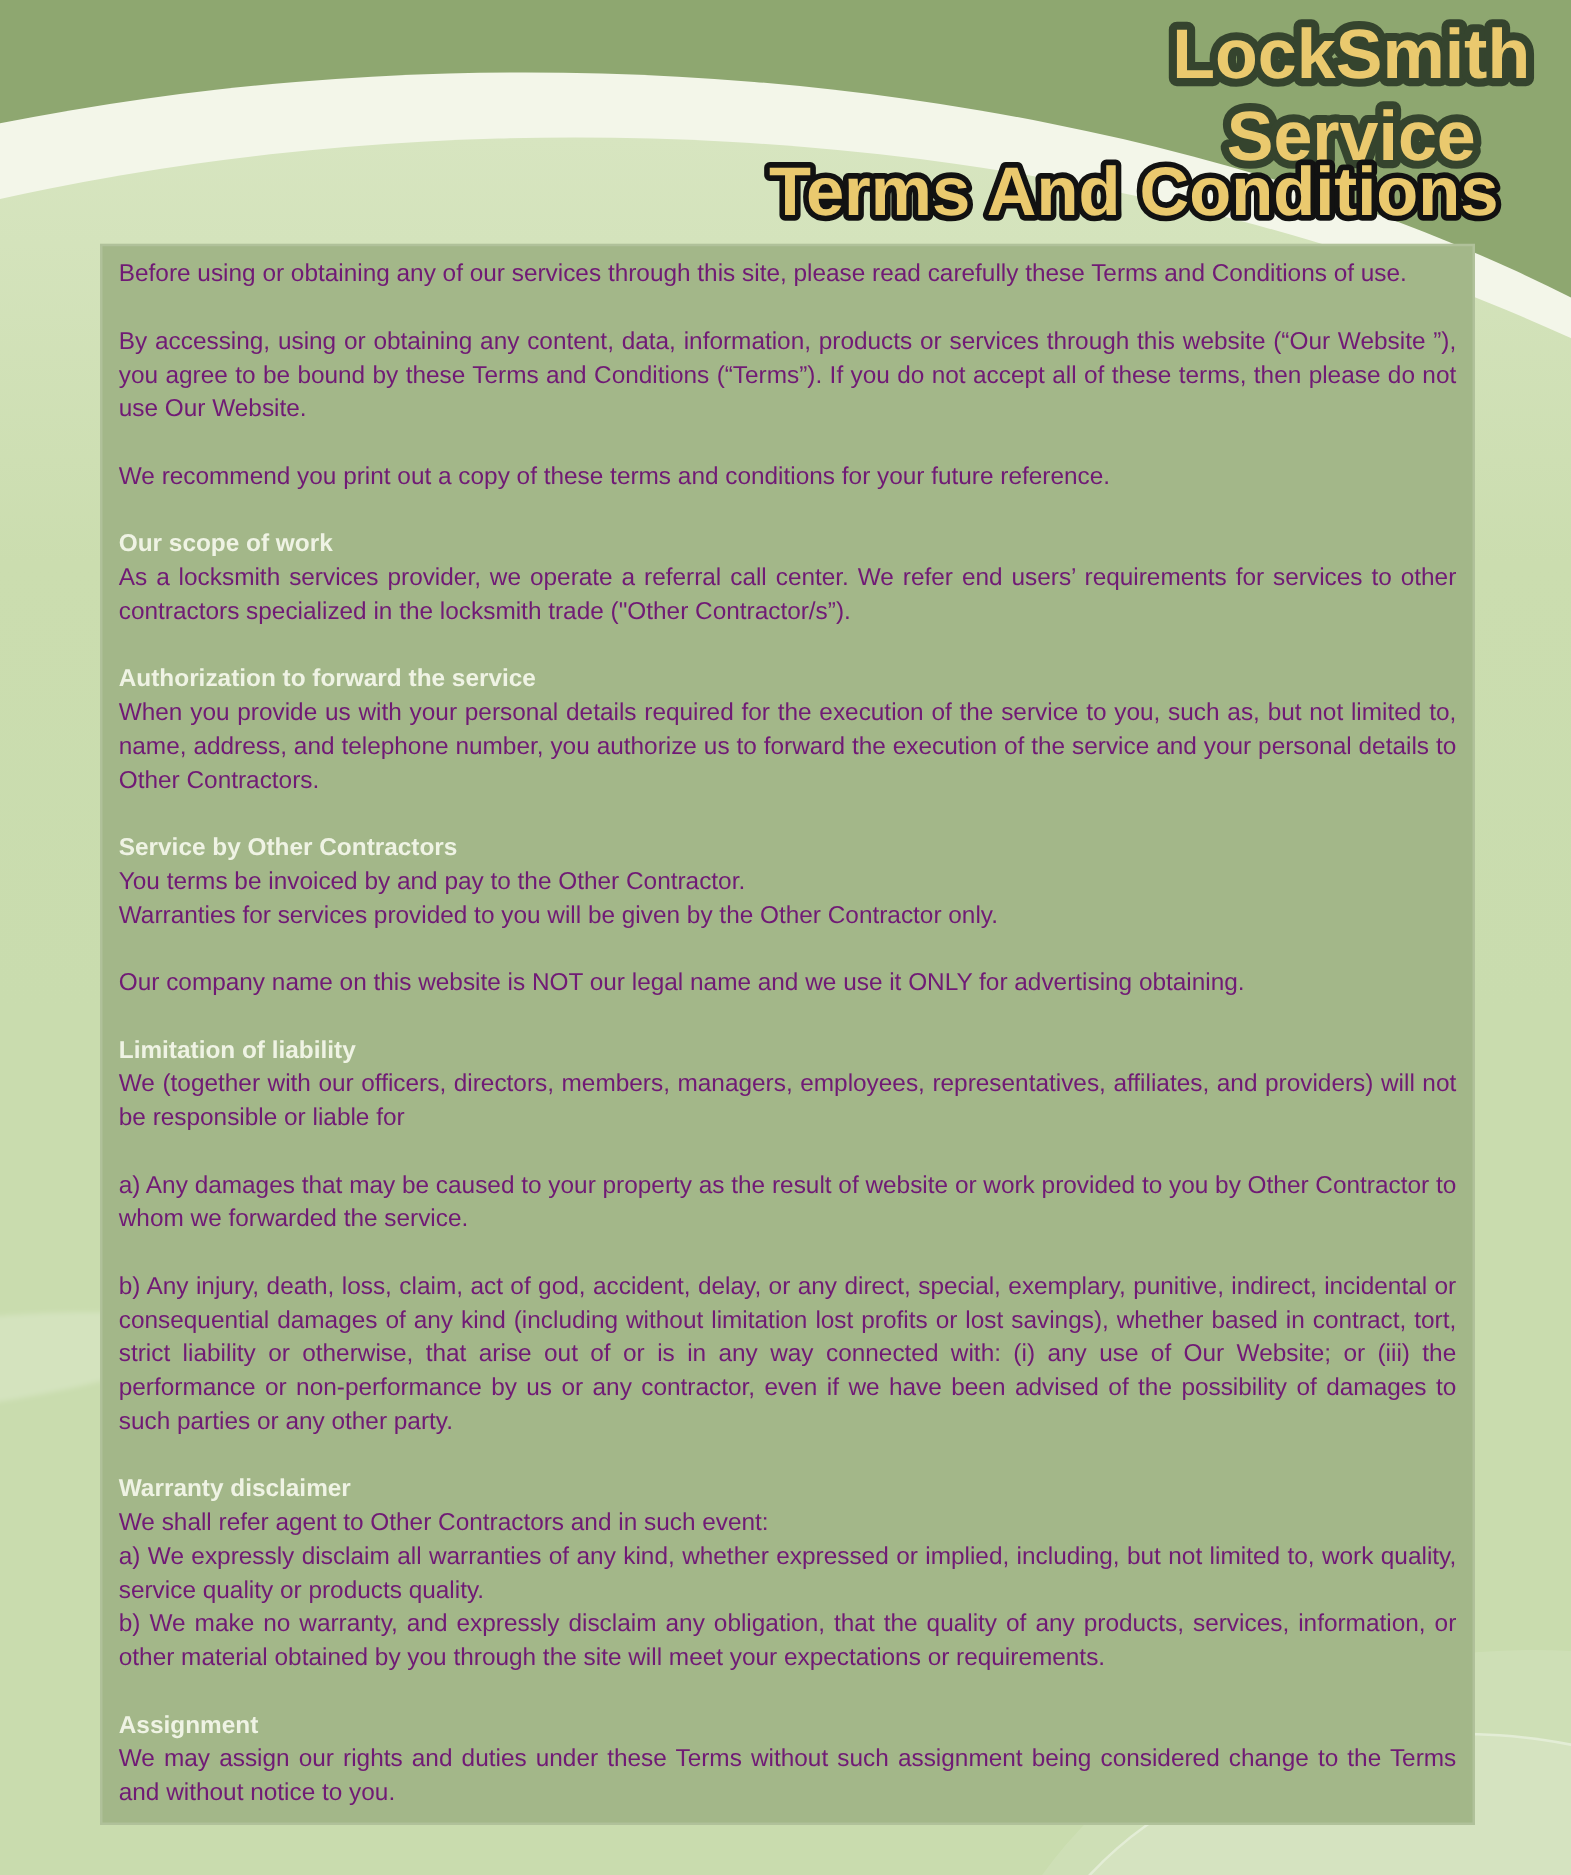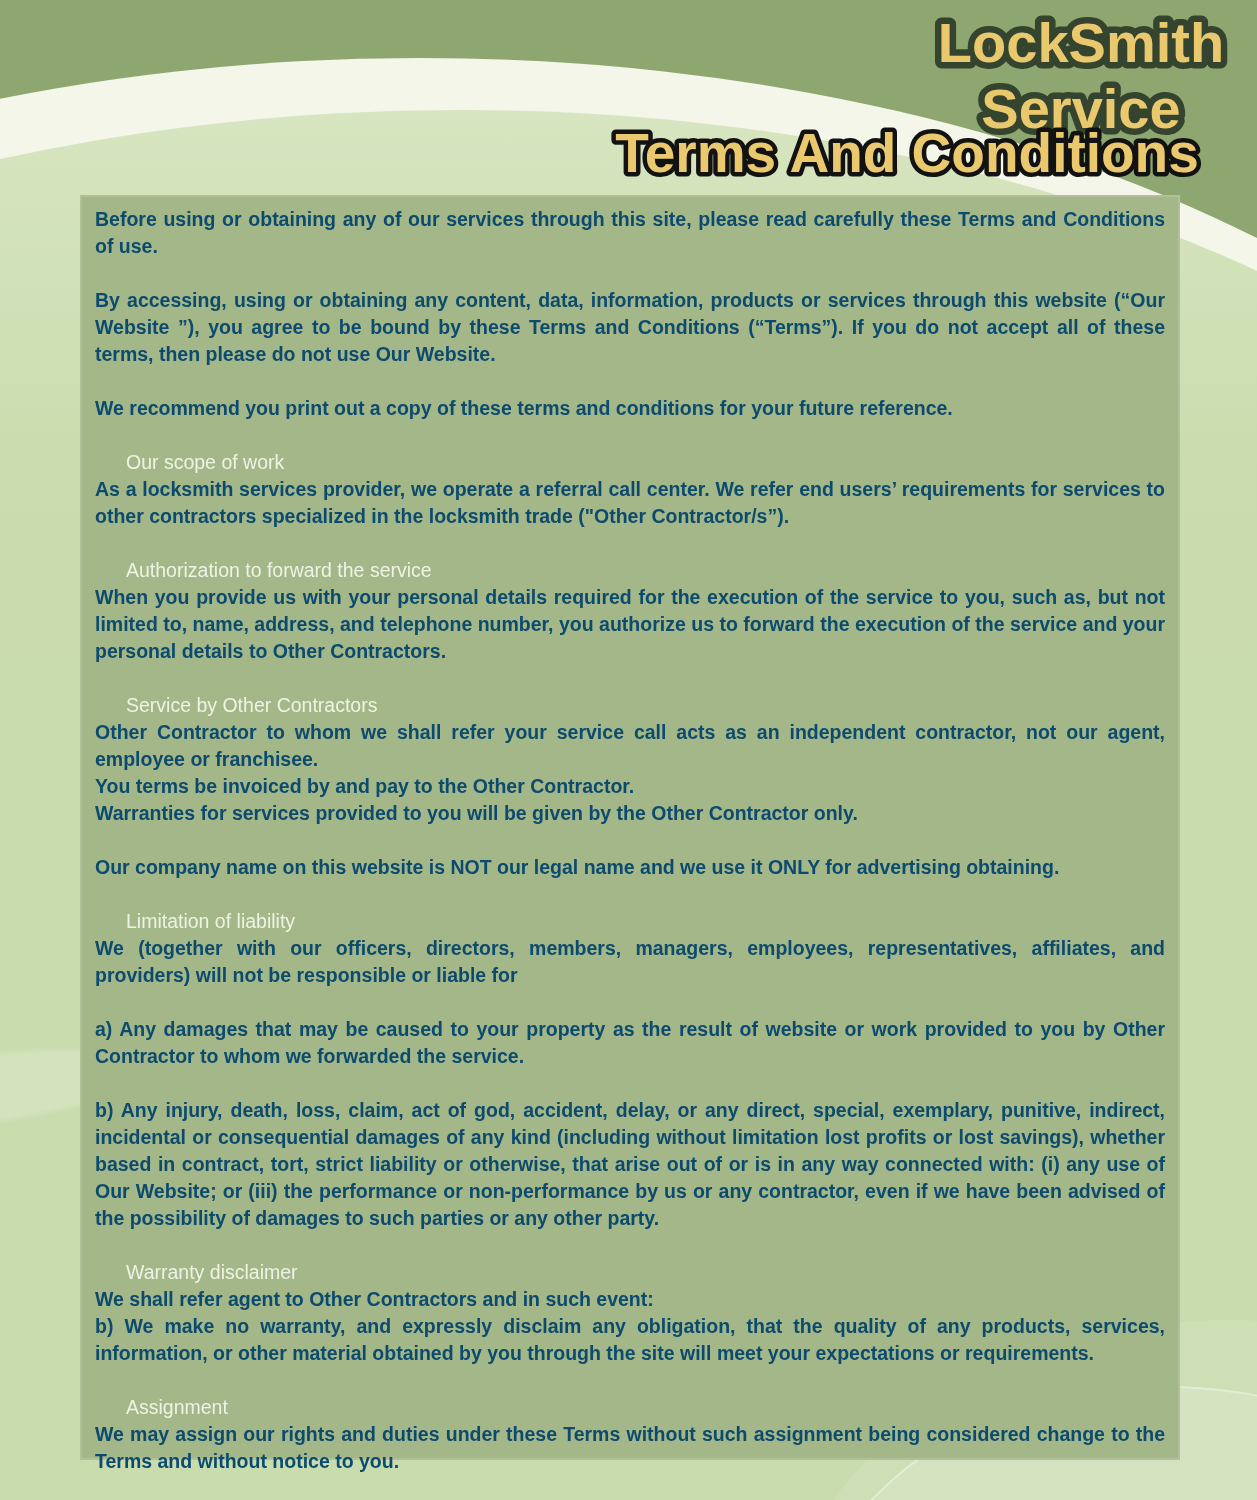--- a/index.html
+++ b/index.html
@@ -101,28 +101,26 @@
     background: #a3b789;
     border: 2px solid rgba(255,255,255,0.15);
     padding: 9px 13px;
     z-index: 3;
   }
   .terms-panel p, .terms-panel h3 {
     margin: 0;
     font-size: 19.5px;
     line-height: 27px;
     text-align: justify;
-    color: #0c4a6e;
-    font-weight: bold;
+    color: #701a75;
   }
   .terms-panel h3 {
     color: #eff3e4;
-    font-weight: normal;
+    font-weight: bold;
     text-align: left;
-    margin-left: 31px;
   }
   .terms-panel .gap { height: 27px; }
 </style>
 </head>
 <body>
 
 <div class="page">
 
   <div class="band-top"></div>
   <div class="wave-white"></div>
@@ -151,34 +149,34 @@
       <div class="gap"></div>
       <p>We recommend you print out a copy of these terms and conditions for your future reference.</p>
       <div class="gap"></div>
       <h3>Our scope of work</h3>
       <p>As a locksmith services provider, we operate a referral call center. We refer end users’ requirements for services to other contractors specialized in the locksmith trade ("Other Contractor/s”).</p>
       <div class="gap"></div>
       <h3>Authorization to forward the service</h3>
       <p>When you provide us with your personal details required for the execution of the service to you, such as, but not limited to, name, address, and telephone number, you authorize us to forward the execution of the service and your personal details to Other Contractors.</p>
       <div class="gap"></div>
       <h3>Service by Other Contractors</h3>
-      <p>Other Contractor to whom we shall refer your service call acts as an independent contractor, not our agent, employee or franchisee.</p>
       <p>You terms be invoiced by and pay to the Other Contractor.</p>
       <p>Warranties for services provided to you will be given by the Other Contractor only.</p>
       <div class="gap"></div>
       <p>Our company name on this website is NOT our legal name and we use it ONLY for advertising obtaining.</p>
       <div class="gap"></div>
       <h3>Limitation of liability</h3>
       <p>We (together with our officers, directors, members, managers, employees, representatives, affiliates, and providers) will not be responsible or liable for</p>
       <div class="gap"></div>
       <p>a) Any damages that may be caused to your property as the result of website or work provided to you by Other Contractor to whom we forwarded the service.</p>
       <div class="gap"></div>
       <p>b) Any injury, death, loss, claim, act of god, accident, delay, or any direct, special, exemplary, punitive, indirect, incidental or consequential damages of any kind (including without limitation lost profits or lost savings), whether based in contract, tort, strict liability or otherwise, that arise out of or is in any way connected with: (i) any use of Our Website; or (iii) the performance or non-performance by us or any contractor, even if we have been advised of the possibility of damages to such parties or any other party.</p>
       <div class="gap"></div>
       <h3>Warranty disclaimer</h3>
       <p>We shall refer agent to Other Contractors and in such event:</p>
+      <p>a) We expressly disclaim all warranties of any kind, whether expressed or implied, including, but not limited to, work quality, service quality or products quality.</p>
       <p>b) We make no warranty, and expressly disclaim any obligation, that the quality of any products, services, information, or other material obtained by you through the site will meet your expectations or requirements.</p>
       <div class="gap"></div>
       <h3>Assignment</h3>
       <p>We may assign our rights and duties under these Terms without such assignment being considered change to the Terms and without notice to you.</p>
     </div>
 
 </div>
 
 </body></html>

